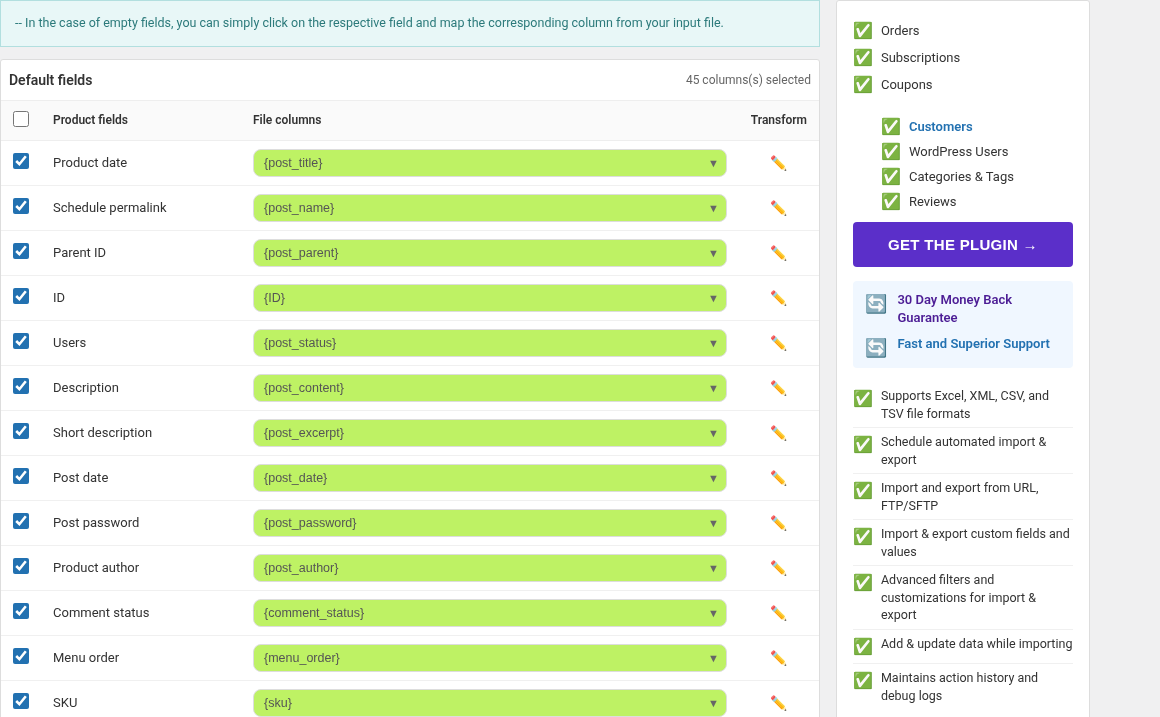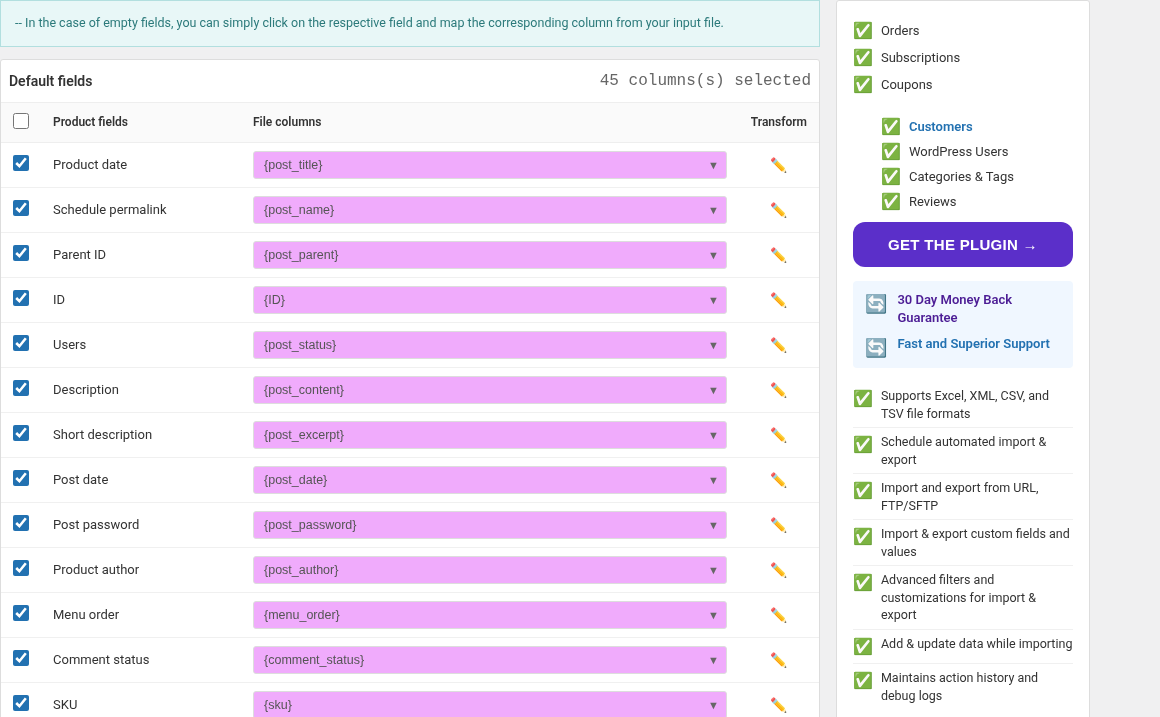--- a/index.html
+++ b/index.html
@@ -36,23 +36,22 @@
       justify-content: space-between;
       padding: 12px 8px;
       border-bottom: 1px solid #eee;
     }
     .fields-header-title {
       font-weight: 600;
       font-size: 14px;
       color: #333;
     }
     .fields-header-count {
-      font-size: 16px;
+      font-size: 12px;
       color: #666;
-      font-family: Liberation Mono, monospace;
     }
     .fields-table {
       width: 100%;
       border-collapse: collapse;
     }
     .fields-table th {
       text-align: left;
       padding: 10px 12px;
       font-size: 12px;
       font-weight: 600;
@@ -93,24 +92,24 @@
     }
     .select-wrapper {
       position: relative;
       display: inline-block;
       width: 100%;
     }
     .file-column-select {
       width: 100%;
       padding: 6px 30px 6px 10px;
       border: 1px solid #ddd;
-      border-radius: 3px;
+      border-radius: 8px;
       font-size: 12.5px;
       color: #555;
-      background: #f0abfc;
+      background: #bef264;
       appearance: none;
       -webkit-appearance: none;
       cursor: pointer;
     }
     .select-arrow {
       position: absolute;
       right: 8px;
       top: 50%;
       transform: translateY(-50%);
       pointer-events: none;
@@ -169,21 +168,21 @@
       color: #46b450;
       font-size: 16px;
       flex-shrink: 0;
     }
     .get-plugin-btn {
       display: block;
       width: 100%;
       background: #5b2fc9;
       color: #fff;
       border: none;
-      border-radius: 12px;
+      border-radius: 4px;
       padding: 14px;
       font-size: 15px;
       font-weight: 600;
       text-align: center;
       cursor: pointer;
       margin-bottom: 14px;
       letter-spacing: 0.3px;
     }
     .guarantee-section {
       background: #f0f7ff;
@@ -447,45 +446,45 @@
       </td>
       <td class="transform-cell">
         <span class="edit-icon">✏️</span>
       </td>
     </tr>
           <tr>
       <td class="checkbox-cell">
         <input type="checkbox" class="checkbox-blue" checked="" style="">
       </td>
       <td>
+        <span class="field-name">Comment status</span>
+      </td>
+      <td>
+        <div class="select-wrapper">
+          <select class="file-column-select">
+            <option value="{comment_status}" selected="">{comment_status}</option>
+          </select>
+          <span class="select-arrow">▼</span>
+        </div>
+      </td>
+      <td class="transform-cell">
+        <span class="edit-icon">✏️</span>
+      </td>
+    </tr>
+          <tr>
+      <td class="checkbox-cell">
+        <input type="checkbox" class="checkbox-blue" checked="" style="">
+      </td>
+      <td>
         <span class="field-name">Menu order</span>
       </td>
       <td>
         <div class="select-wrapper">
           <select class="file-column-select">
             <option value="{menu_order}" selected="">{menu_order}</option>
-          </select>
-          <span class="select-arrow">▼</span>
-        </div>
-      </td>
-      <td class="transform-cell">
-        <span class="edit-icon">✏️</span>
-      </td>
-    </tr>
-          <tr>
-      <td class="checkbox-cell">
-        <input type="checkbox" class="checkbox-blue" checked="" style="">
-      </td>
-      <td>
-        <span class="field-name">Comment status</span>
-      </td>
-      <td>
-        <div class="select-wrapper">
-          <select class="file-column-select">
-            <option value="{comment_status}" selected="">{comment_status}</option>
           </select>
           <span class="select-arrow">▼</span>
         </div>
       </td>
       <td class="transform-cell">
         <span class="edit-icon">✏️</span>
       </td>
     </tr>
           <tr>
       <td class="checkbox-cell">

